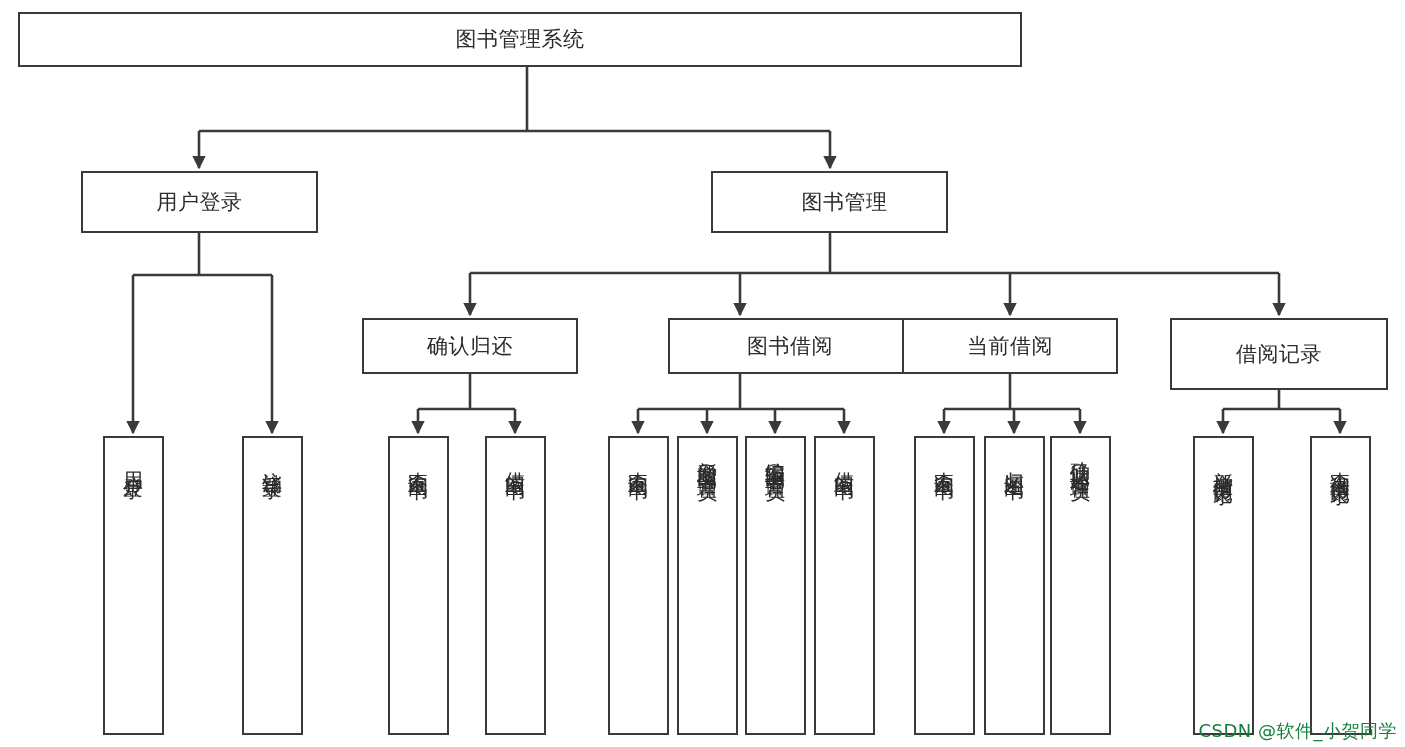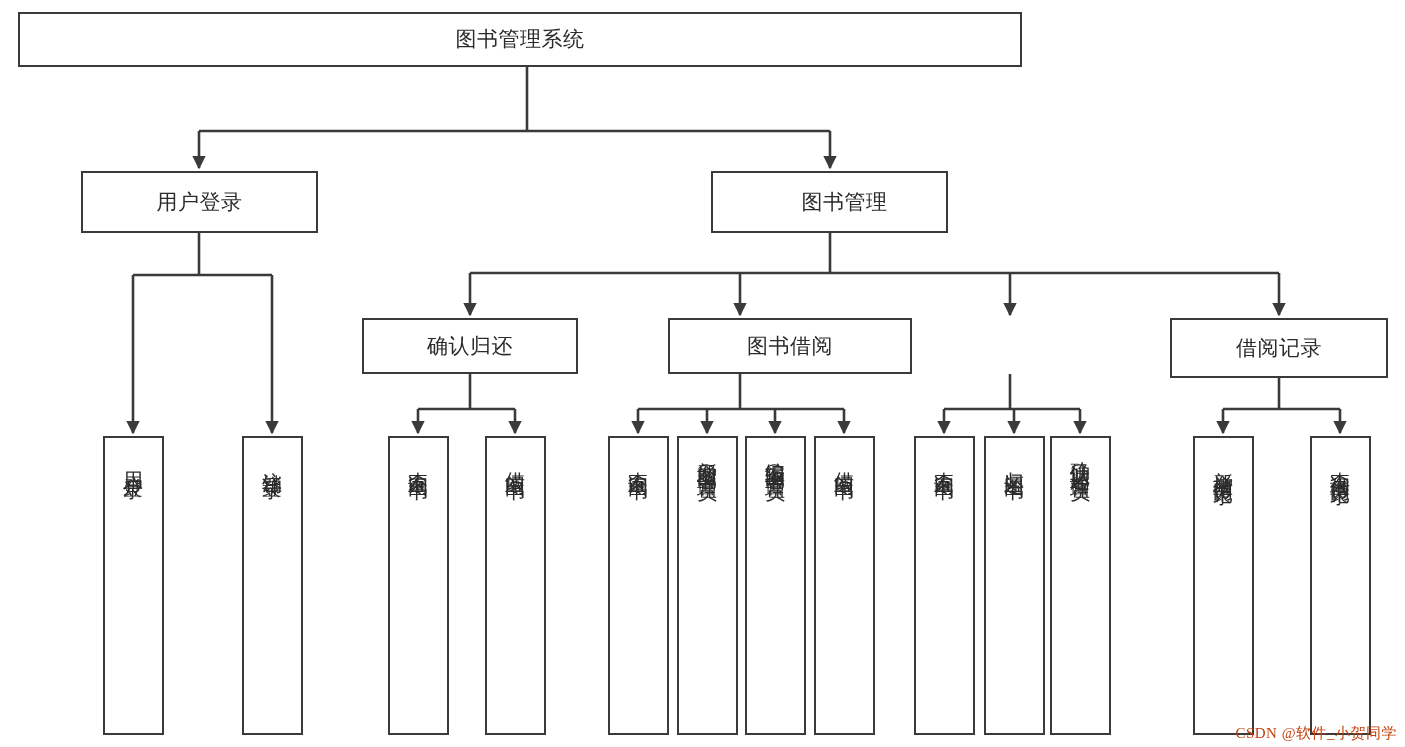--- a/index.html
+++ b/index.html
@@ -52,26 +52,25 @@
     text-orientation:upright;
     font-size:20px;
     letter-spacing:3px;
     line-height:1.0;
     white-space:pre;
   }
   .watermark{
     position:absolute;
     right:8px;
     bottom:4px;
-    font-size:15px;
-    color:#c2410c;
+    font-size:18px;
+    color:#15803d;
     letter-spacing:0.5px;
     user-select:none;
     white-space:pre;
-    font-family:Liberation Serif, serif;
   }
 </style>
 </head>
 <body>
 
 <div id="canvas">
 
   <svg class="edges" viewBox="0 0 1405 747" xmlns="http://www.w3.org/2000/svg">
     <defs>
       <marker id="arrow" viewBox="0 0 10 10" refX="9" refY="5" markerWidth="5.2" markerHeight="5.2" orient="auto-start-reverse">
@@ -135,21 +134,24 @@
   <div class="node horiz" style="left:711px; top:171px; width:237px; height:62px;padding-left:30px;">
     <span class="label">图书管理</span>
   </div>
 
   <div class="node horiz" style="left:362px; top:318px; width:216px; height:56px;">
     <span class="label">确认归还</span>
   </div>
   <div class="node horiz" style="left:668px; top:318px; width:244px; height:56px;">
     <span class="label">图书借阅</span>
   </div>
-  <div class="node horiz" style="left:1170px; top:318px; width:218px; height:60px;">
+  <div class="node horiz" style="left:902px; top:318px; width:216px; height:56px;">
+    <span class="label">当前借阅</span>
+  </div>
+  <div class="node horiz" style="left:1170px; top:318px; width:218px; height:72px;">
     <span class="label">借阅记录</span>
   </div>
 
   <div class="node leaf" style="left:103px; top:436px; width:61px; height:299px;">
     <span class="label">用户登录</span>
   </div>
   <div class="node leaf" style="left:242px; top:436px; width:61px; height:299px;">
     <span class="label">注销登录</span>
   </div>
 

